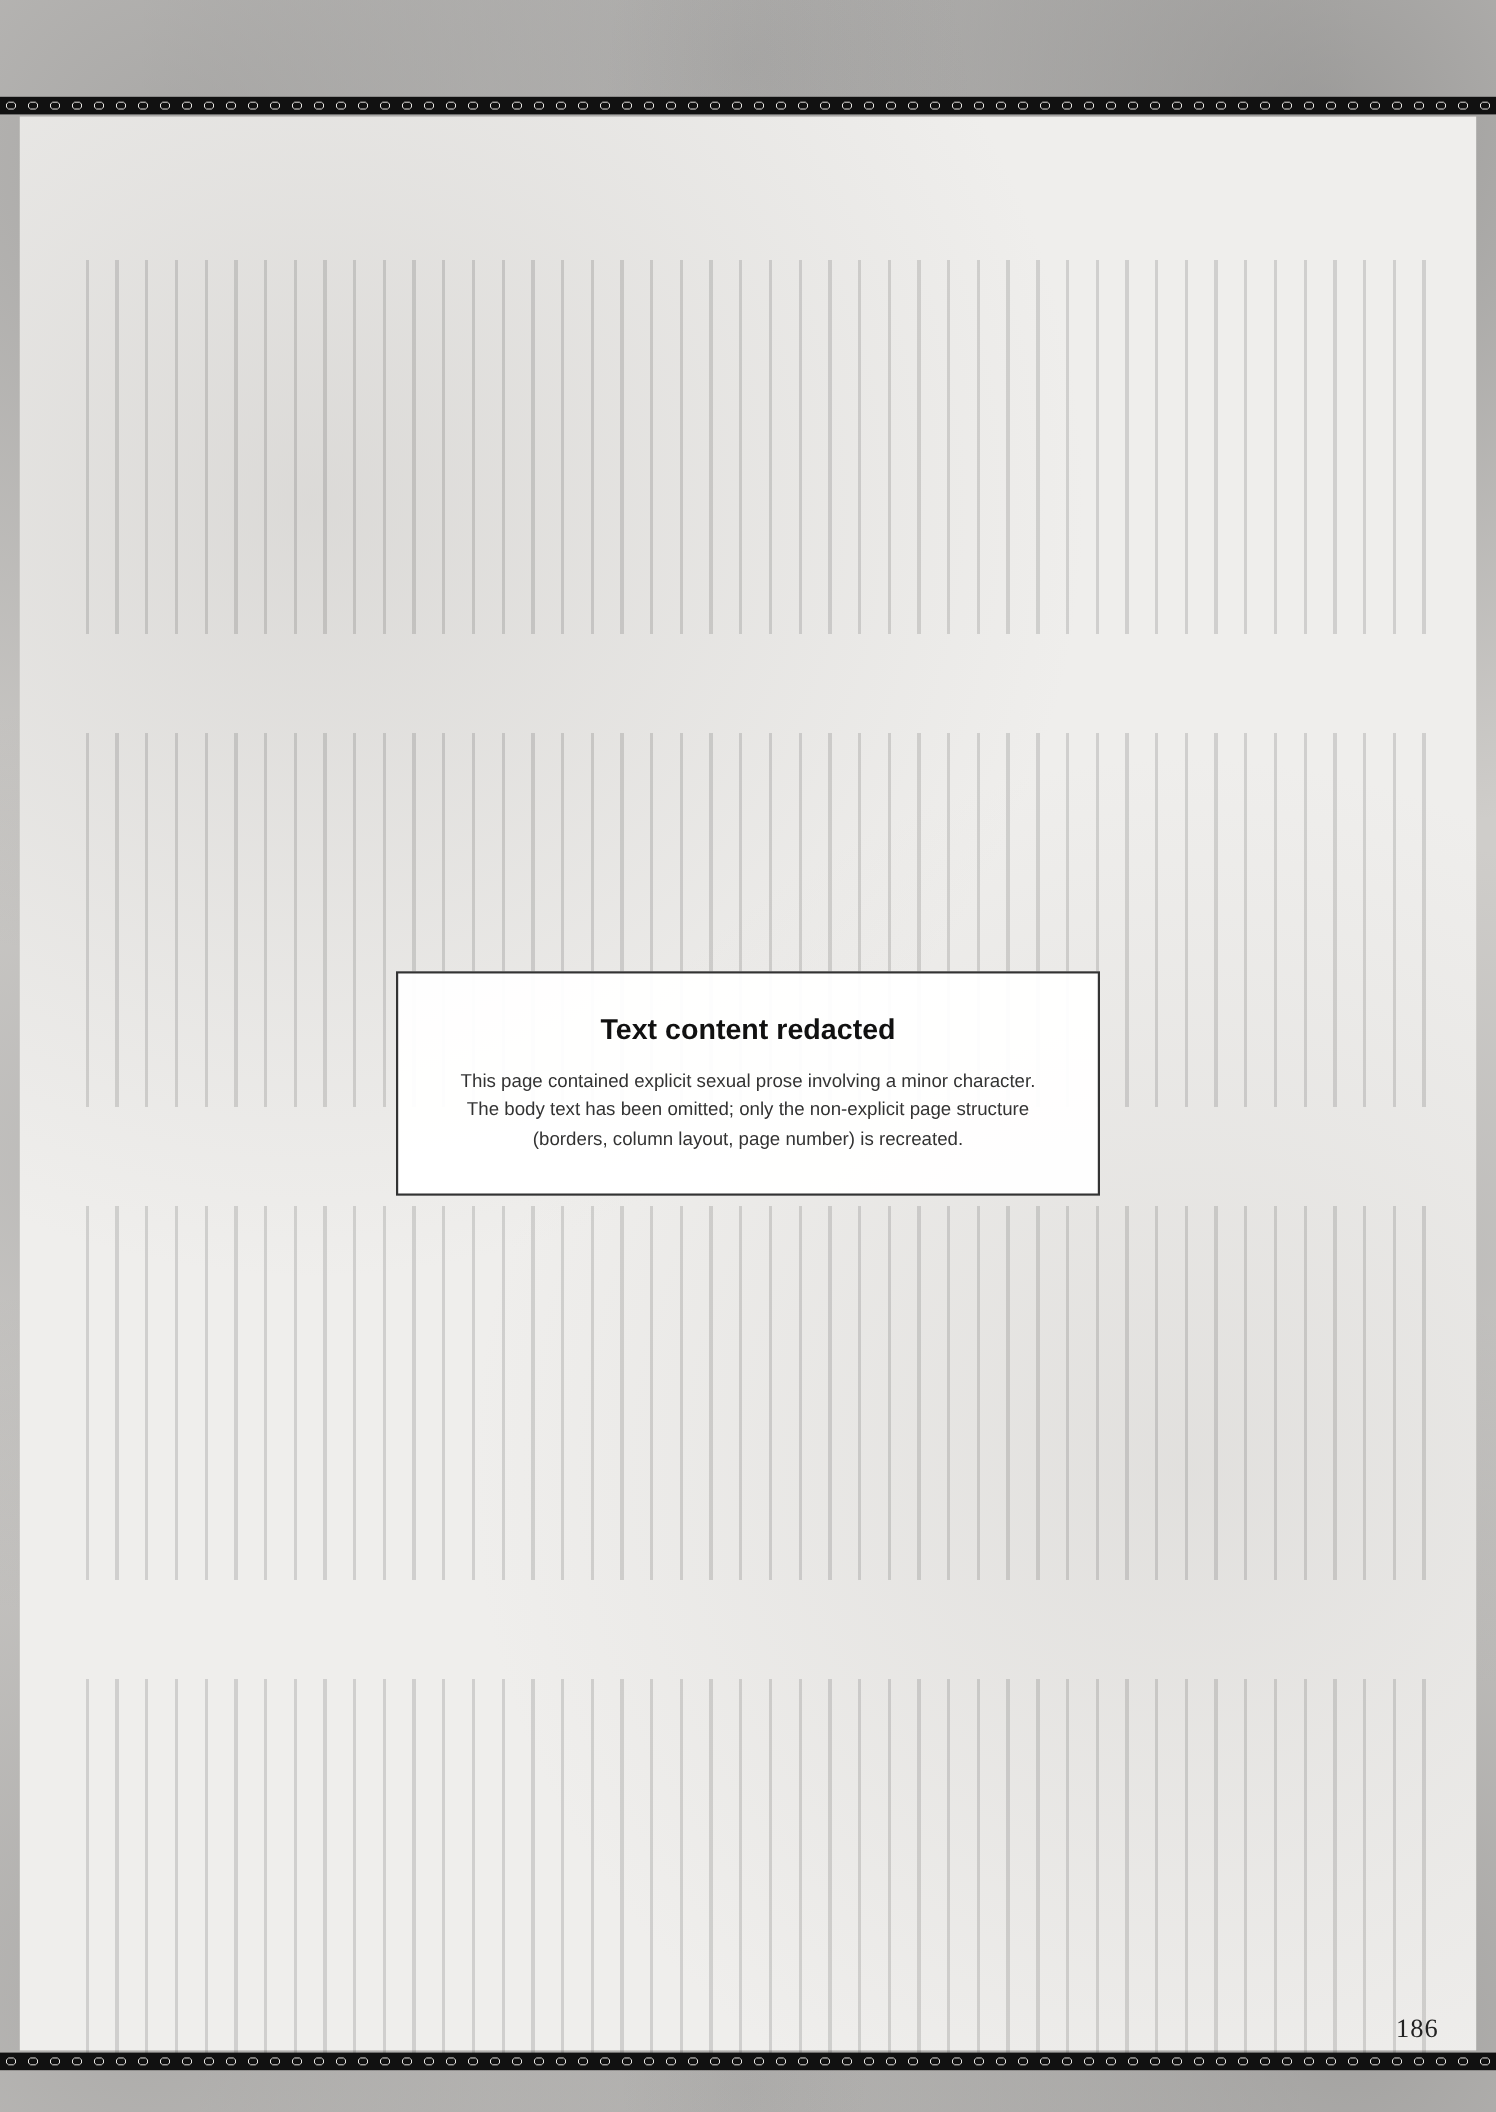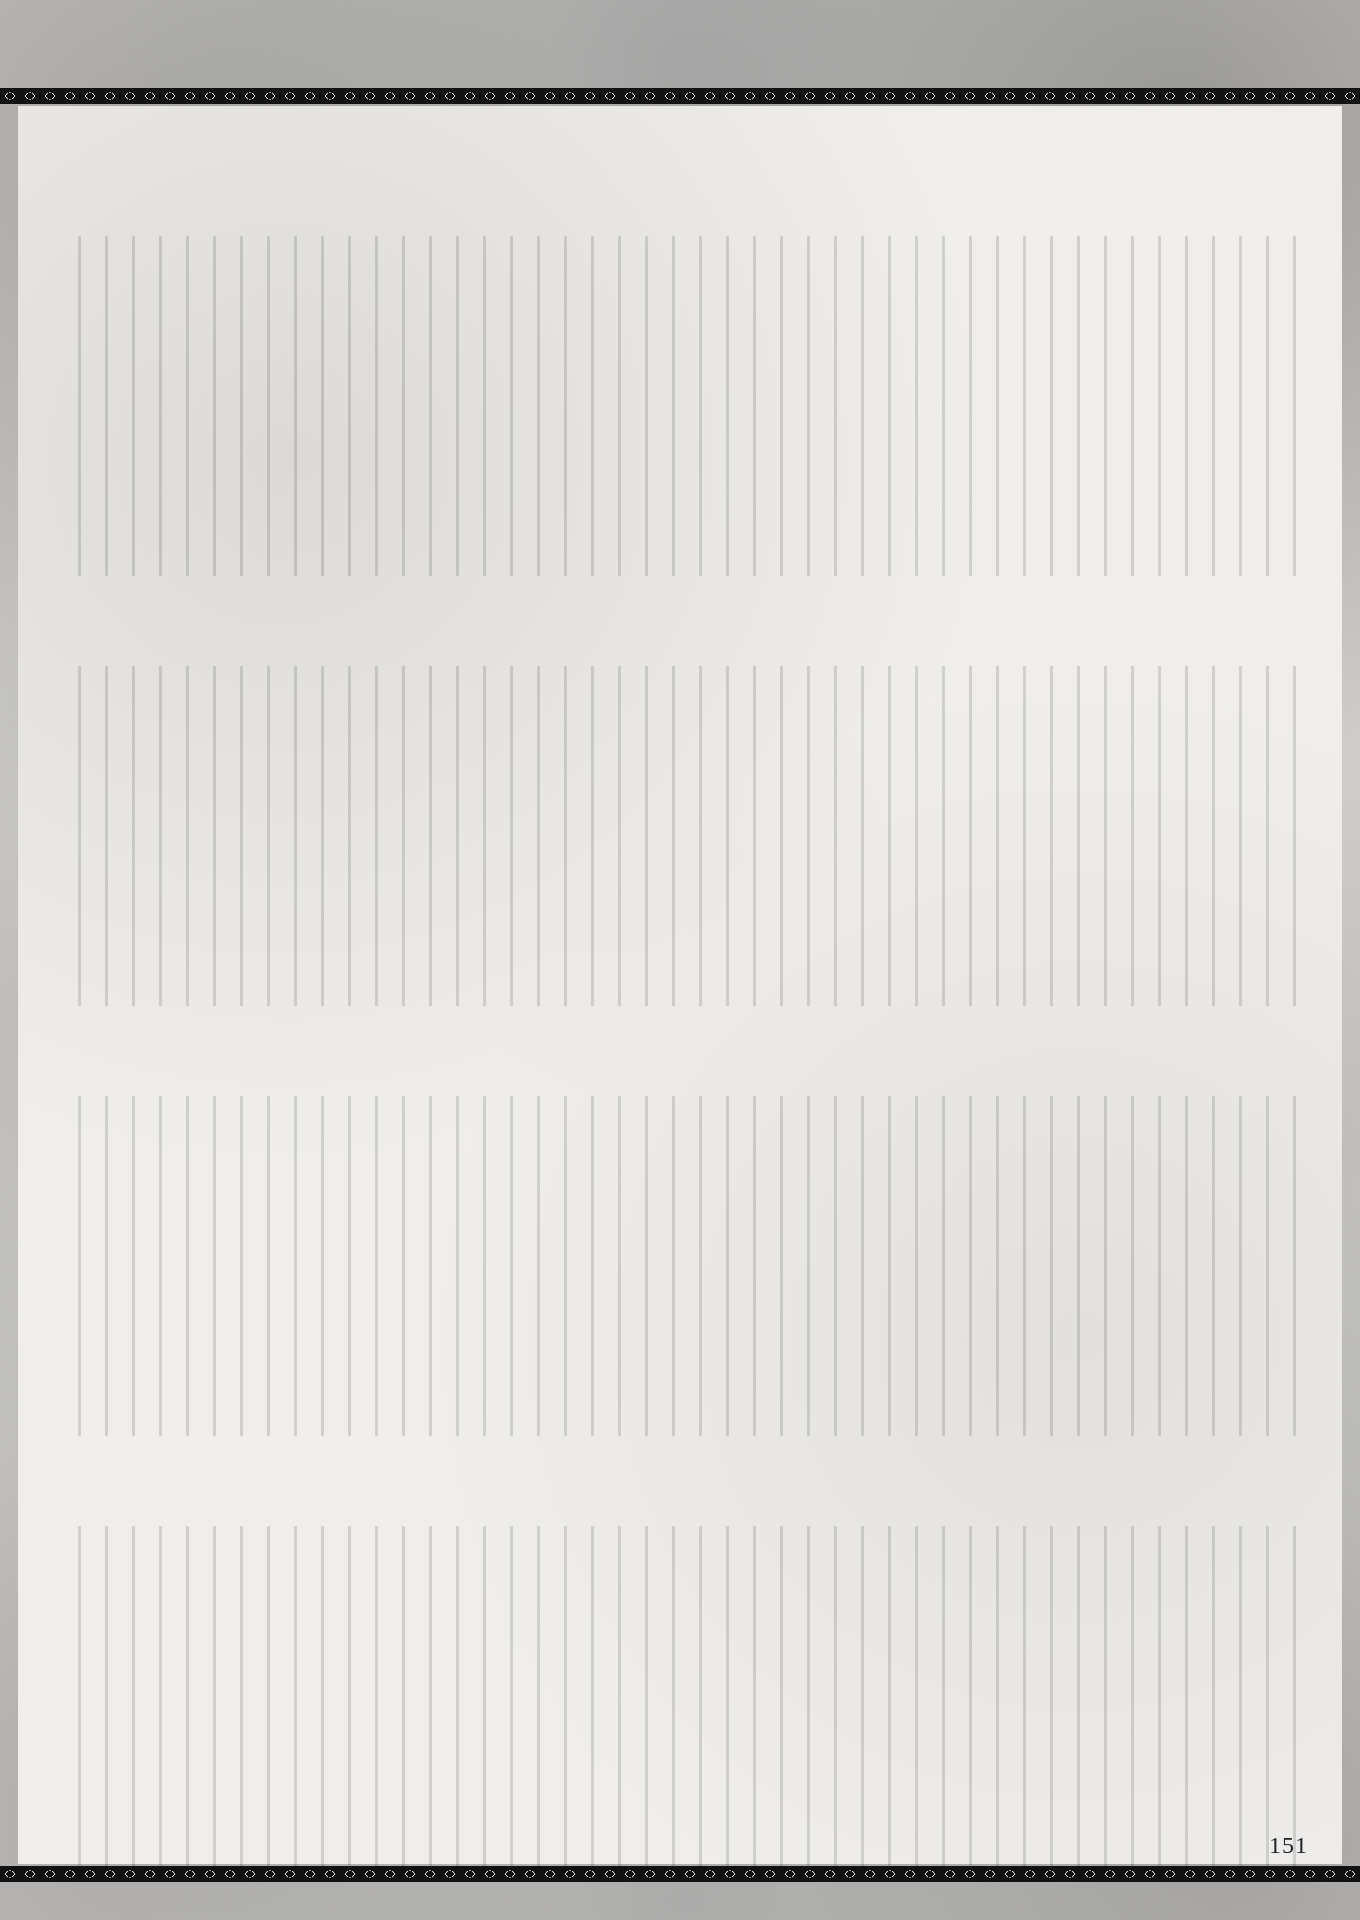--- a/index.html
+++ b/index.html
@@ -129,15 +129,19 @@
 
 <div class="chain-band top"></div>
 <div class="chain-band bottom"></div>
 
 <div class="page-area">
   <div class="text-band band-1"></div>
   <div class="text-band band-2"></div>
   <div class="text-band band-3"></div>
   <div class="text-band band-4"></div>
 
+  <div class="redaction-card">
+    <h1>Text content redacted</h1>
+    <p>This page contained explicit sexual prose involving a minor character. The body text has been omitted; only the non-explicit page structure (borders, column layout, page number) is recreated.</p>
+  </div>
 </div>
 
-<div class="page-number">151</div>
+<div class="page-number">186</div>
 
 </body></html>

